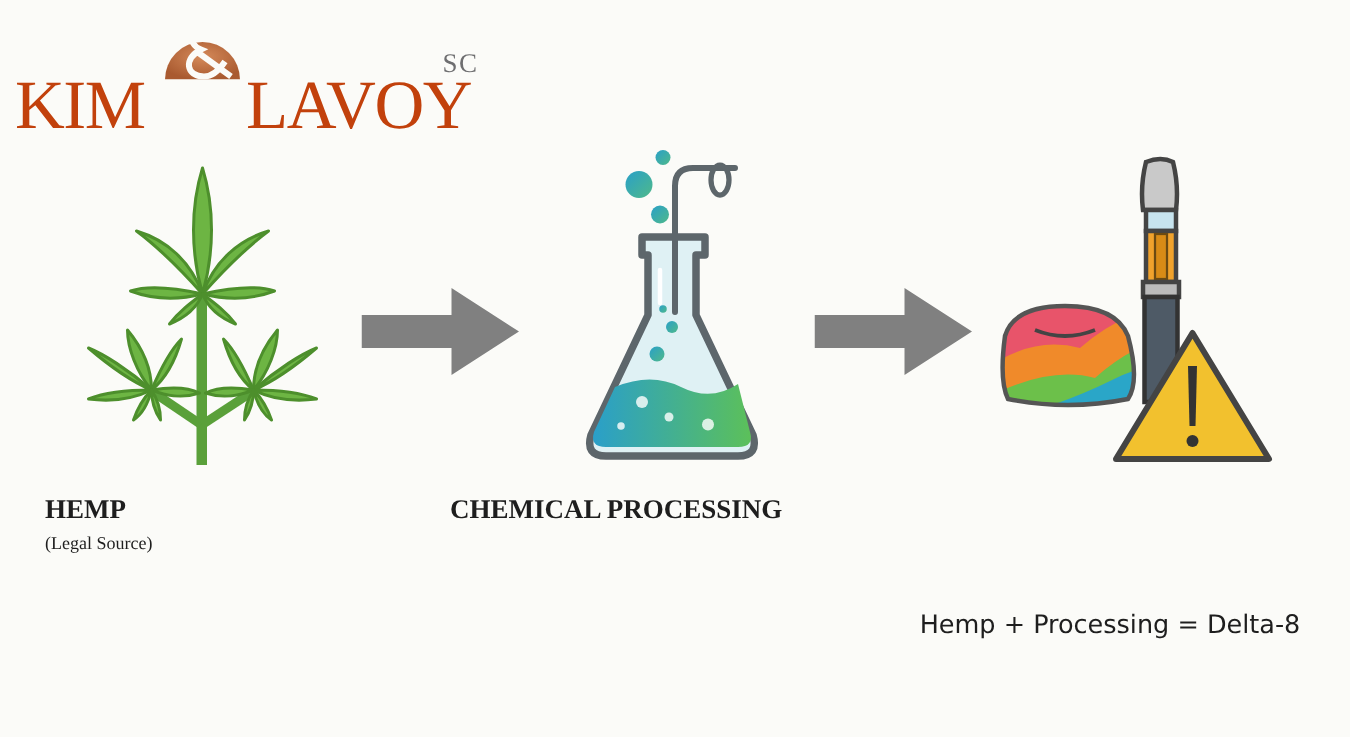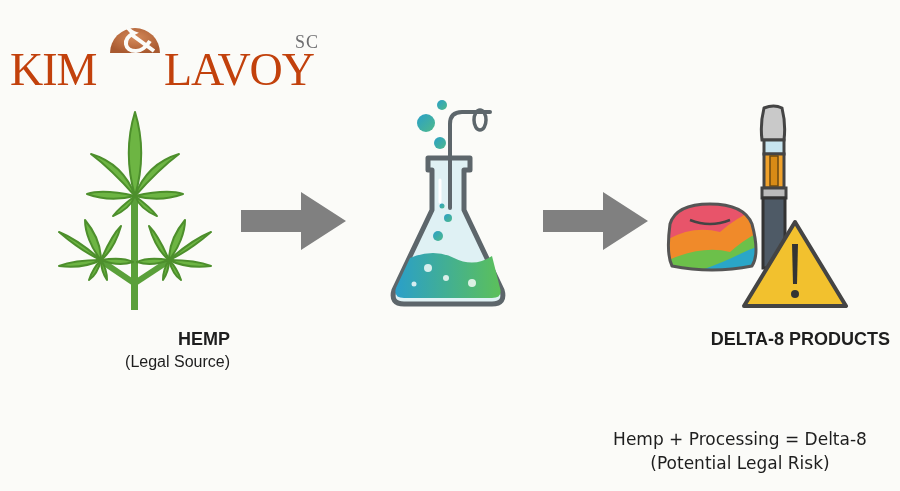--- a/index.html
+++ b/index.html
@@ -20,27 +20,27 @@
     color:#6e6e70; font-size:18px; letter-spacing:1px;
   }
   .logo-amp { position:absolute; left:96px; top:5px; width:62px; height:42px; }
   .logo-tagline {
     position:absolute; left:60px; top:55px; font-family:"Liberation Serif", serif;
     color:#6e6e70; font-size:13px; letter-spacing:5.2px; white-space:nowrap;
   }
   .icon { position:absolute; }
   .arrow { position:absolute; }
   .label-block {
-    position:absolute; text-align:right; color:#1e1e1e;
-    font-family:Liberation Sans, sans-serif;
+    position:absolute; text-align:left; color:#1e1e1e;
+    font-family:Liberation Serif, serif;
   }
   .label-title { font-weight:bold; font-size:18px; line-height:24px; }
-  .label-sub { font-size:16px; line-height:22px; }
+  .label-sub { font-size:12px; line-height:22px; }
   .equation {
-    position:absolute; left:580px; top:427px; width:320px; text-align:center;
+    position:absolute; left:580px; top:405px; width:320px; text-align:center;
     font-family:"DejaVu Sans", sans-serif; color:#1e1e1e; font-size:17px; line-height:24px;
   }
 </style>
 </head>
 <body>
 
 <div class="logo">
   <span class="logo-word kim">KIM</span>
   <svg class="logo-amp" viewBox="0 0 62 42">
     <defs>
@@ -159,22 +159,21 @@
     <circle cx="135" cy="190" r="4" fill="#333"></circle>
   </g>
 </svg>
 
 <div class="label-block" style="left:30px;top:327px;width:200px">
   <div class="label-title">HEMP</div>
   <div class="label-sub">(Legal Source)</div>
 </div>
 
 <div class="label-block" style="left:300px;top:327px;width:290px">
+  <div class="label-title">CHEMICAL PROCESSING</div>
 </div>
 
 <div class="label-block" style="left:590px;top:327px;width:300px">
-  <div class="label-title">DELTA-8 PRODUCTS</div>
 </div>
 
 <div class="equation">
   <div>Hemp + Processing = Delta-8</div>
-  <div>(Potential Legal Risk)</div>
 </div>
 
 </body></html>

